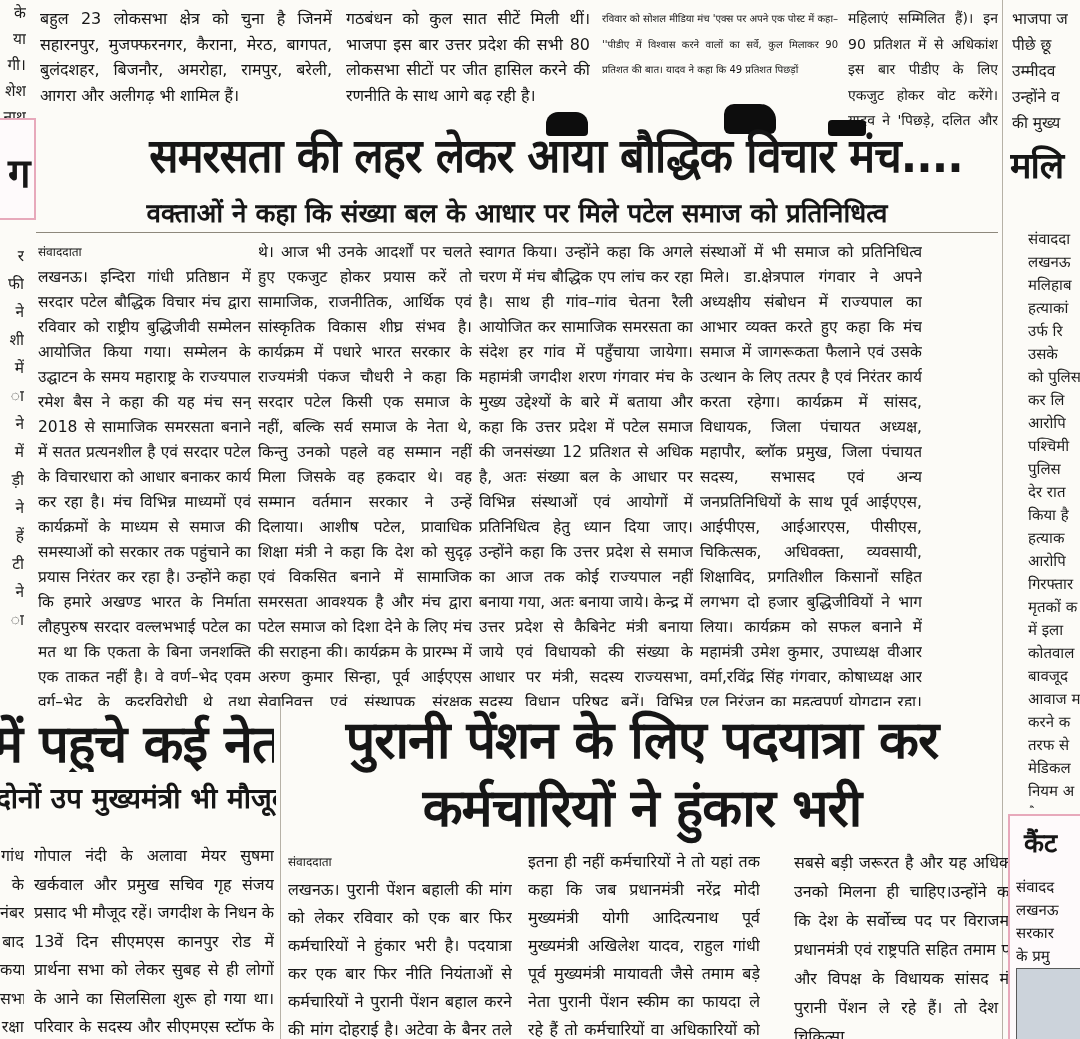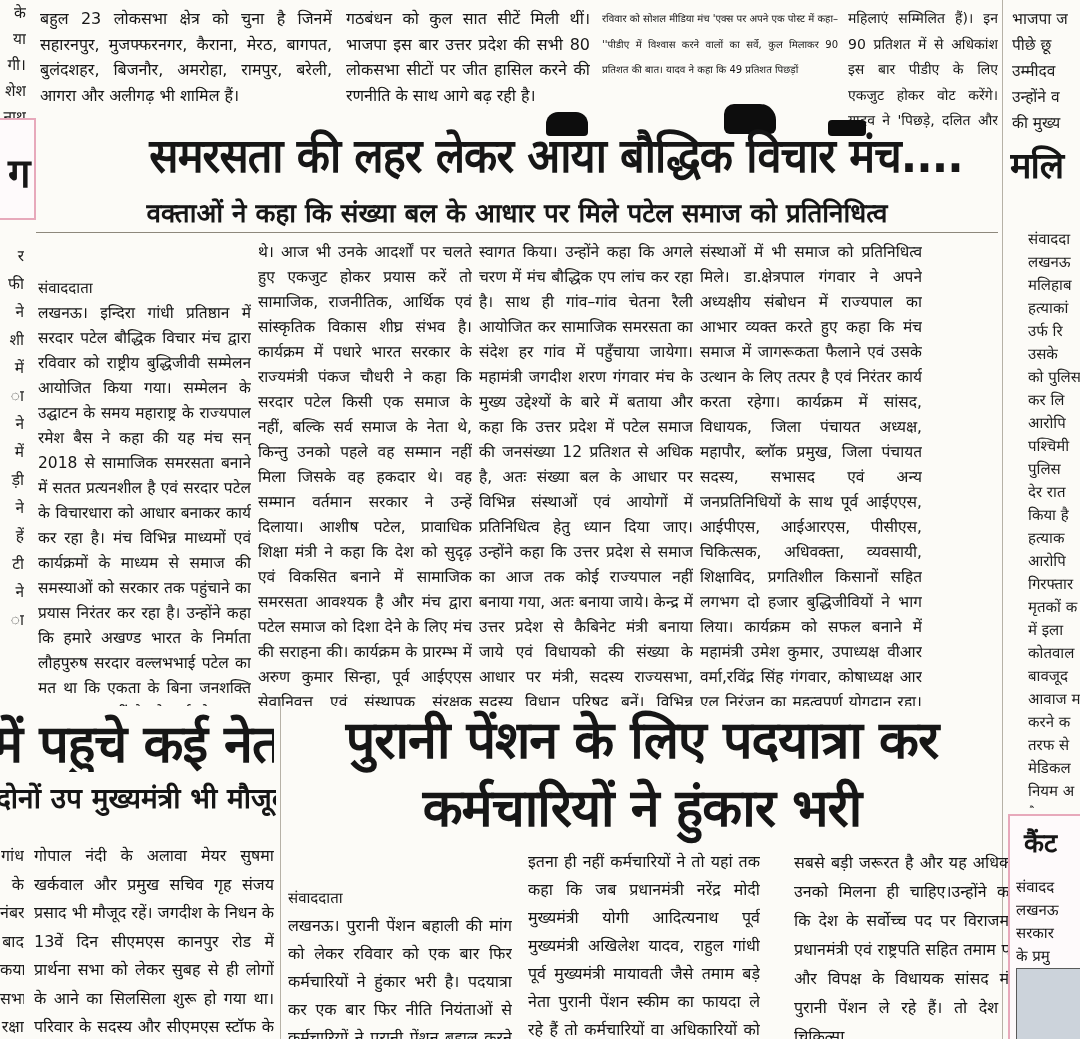--- a/index.html
+++ b/index.html
@@ -8,21 +8,21 @@
     background:#fcfbf7;color:#161616;
     font-family:"DejaVu Sans", sans-serif;
   }
   .abs{position:absolute;}
   .jt{text-align:justify;}
   .pre{white-space:pre-line;}
   .clip{overflow:hidden;}
   .body-txt{font-size:15.5px;line-height:25px;}
   .strip-txt{font-size:15px;line-height:25px;}
   .frag{font-size:15.5px;line-height:25px;color:#1c1c1c;}
-  .byline{font-size:15px;line-height:25px;font-weight:400;margin-top:36px;}
+  .byline{font-size:12px;line-height:25px;font-weight:400;}
   .head-xl{font-weight:700;letter-spacing:-1px;white-space:nowrap;
            font-family:"DejaVu Sans", sans-serif;}
   .head-center{display:flex;justify-content:center;}
   .vrule{position:absolute;width:1px;background:#b6b1a6;}
   .hrule{position:absolute;height:1px;background:#8d887c;}
   .pink-box{border:2px solid #e7a9bb;background:#fefafb;}
   .blob{position:absolute;background:#0d0d0d;}
   .photo{position:absolute;background:#ccd3db;border:1px solid #5a5a5a;}
 </style>
 </head>

